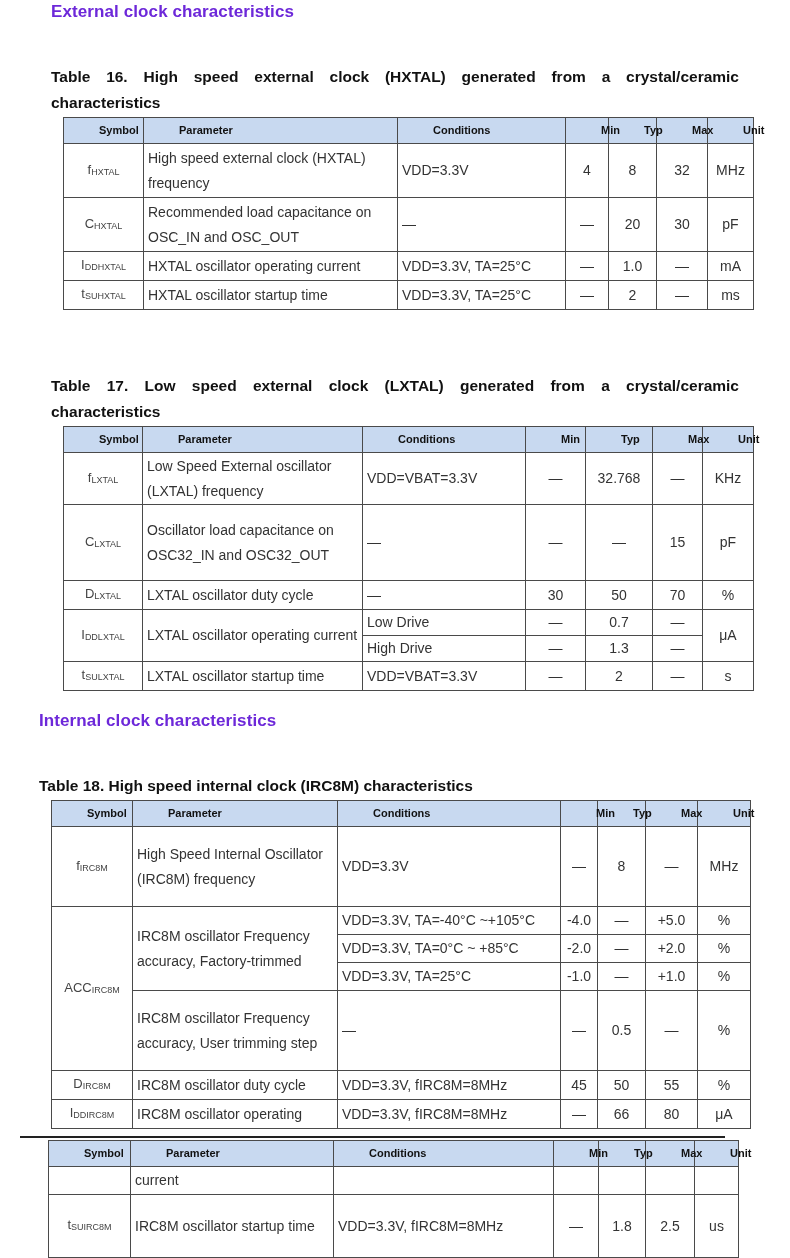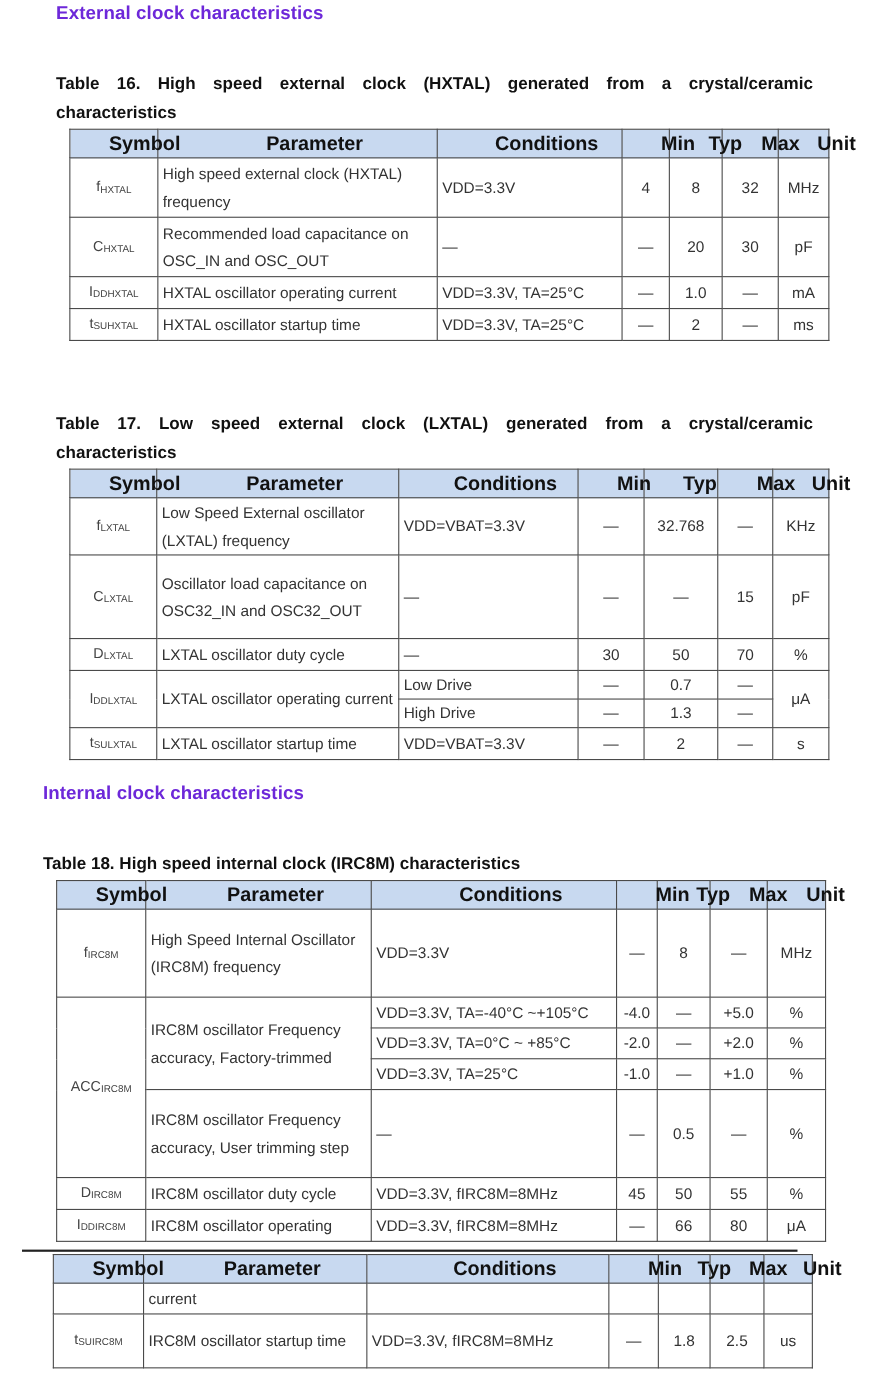--- a/index.html
+++ b/index.html
@@ -2,21 +2,21 @@
 <html><head>
 <meta charset="utf-8">
 <style>
   html,body{margin:0;padding:0;background:#ffffff;}
   body{width:790px;height:1258px;position:relative;overflow:hidden;font-family:"Liberation Sans",sans-serif;color:#222;}
   .h1{position:absolute;font-weight:bold;font-size:17px;color:#6d28d9;letter-spacing:0.1px;}
   .cap{position:absolute;font-weight:bold;font-size:15.5px;color:#111;line-height:26px;}
   .cap.just{text-align:justify;text-align-last:left;word-spacing:4px;}
   table{position:absolute;border-collapse:collapse;table-layout:fixed;font-size:14px;color:#333;}
   td,th{border:1.3px solid #4a4a4a;padding:0 4px;line-height:25px;vertical-align:middle;}
-  th{background:#c8d9f0;font-weight:bold;color:#111;font-size:18px;height:25px;text-align:center;padding-left:35px;}
+  th{background:#c8d9f0;font-weight:bold;color:#111;font-size:11px;height:25px;text-align:left;padding-left:35px;}
   td.c{text-align:center;}
   td.sym{text-align:center;font-size:13px;color:#444;}
   sub{font-size:9px;vertical-align:-1px;text-transform:uppercase;}
   .rule{position:absolute;left:20px;top:1136px;width:705px;height:2px;background:#222;}
 </style>
 </head>
 <body>
 
 <div class="h1" style="left:51px;top:2px;">External clock characteristics</div>
 
@@ -266,21 +266,21 @@
   </tr>
   <tr style="height:28px">
     <td class="sym"><span></span><sub></sub></td>
     <td>current</td>
     <td></td>
     <td class="c"></td>
     <td class="c"></td>
     <td class="c"></td>
     <td class="c"></td>
   </tr>
-  <tr style="height:49px">
+  <tr style="height:63px">
     <td class="sym"><span>t</span><sub>SUIRC8M</sub></td>
     <td>IRC8M oscillator startup time</td>
     <td>VDD=3.3V, fIRC8M=8MHz</td>
     <td class="c">—</td>
     <td class="c">1.8</td>
     <td class="c">2.5</td>
     <td class="c">us</td>
   </tr>
 </tbody>
   </table>

